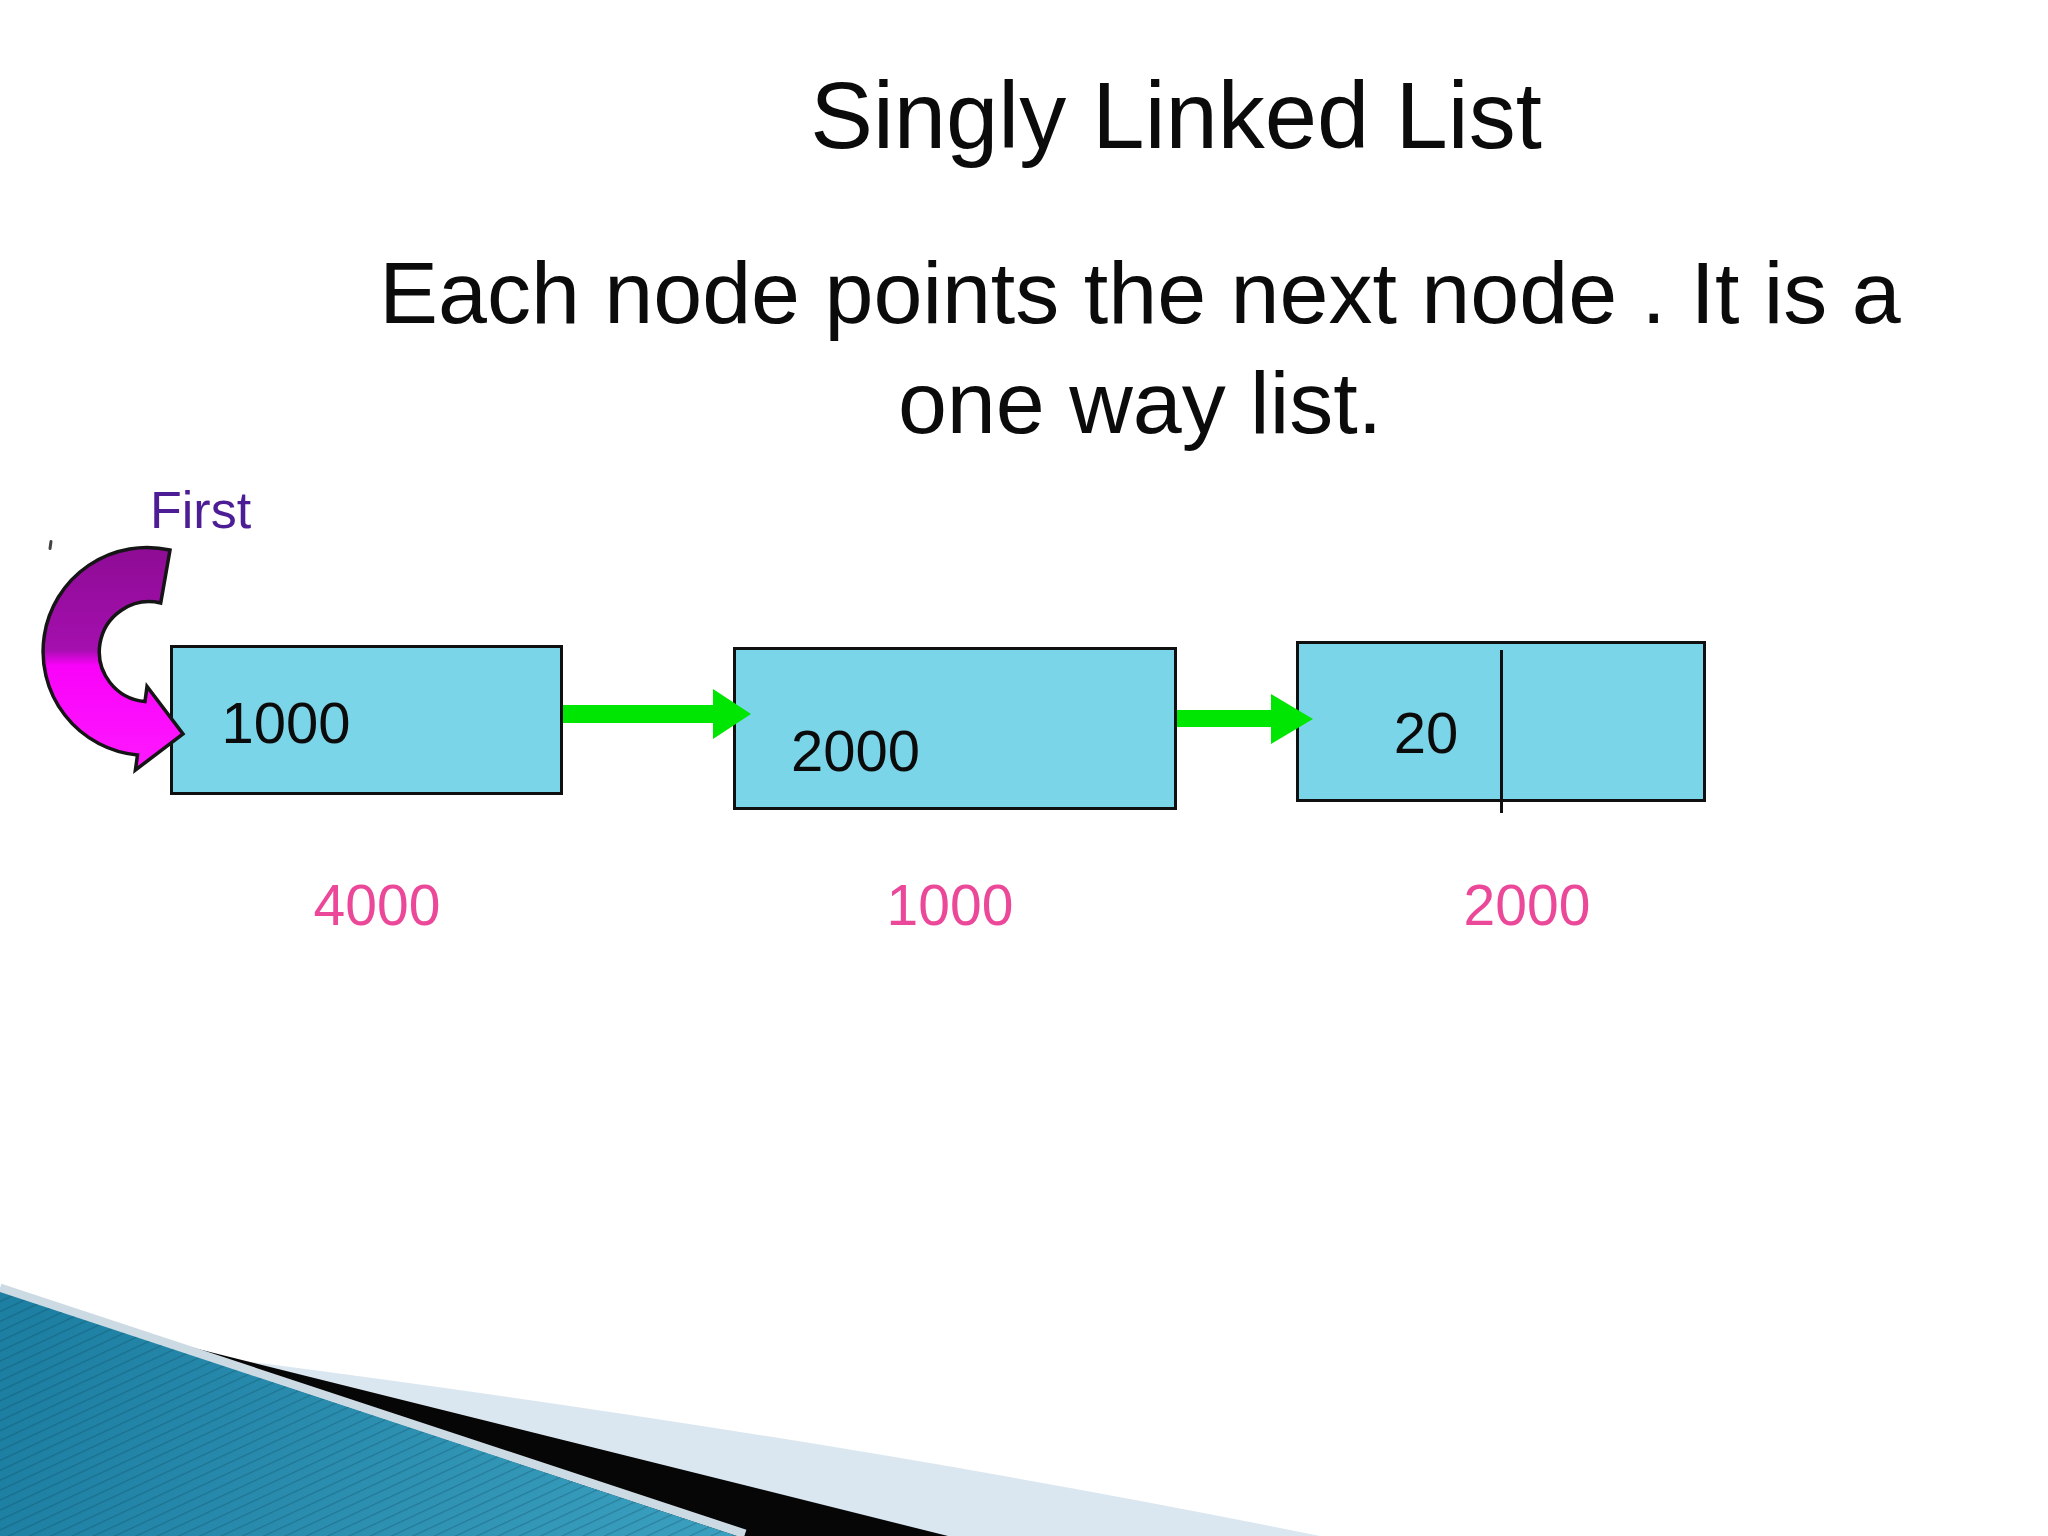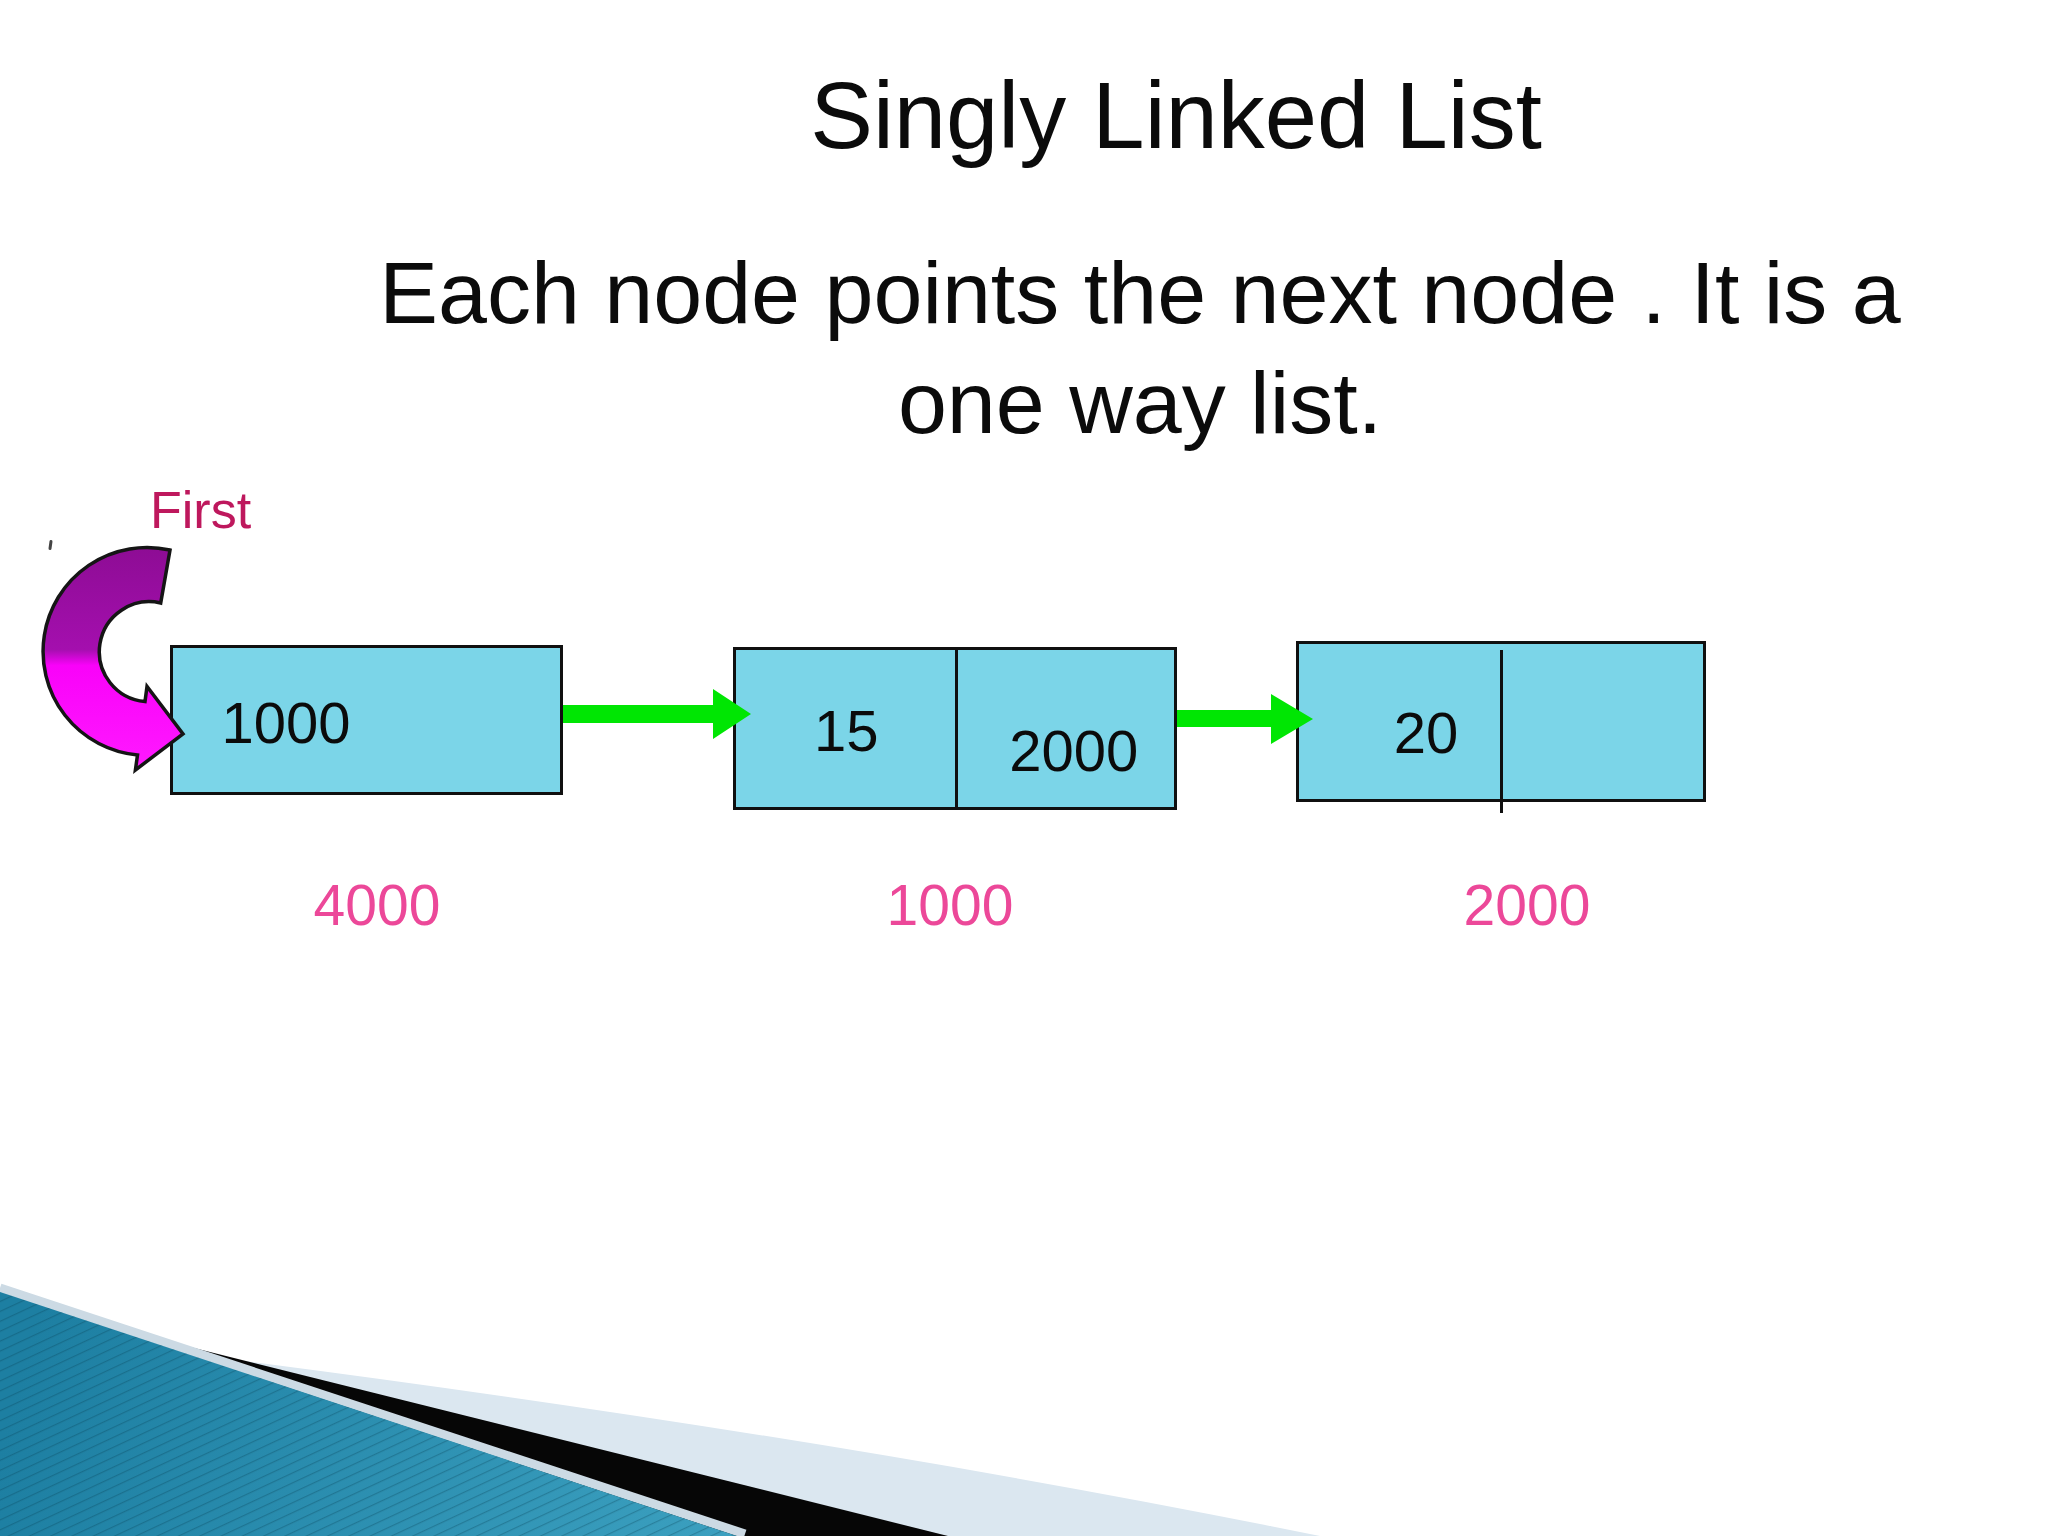--- a/index.html
+++ b/index.html
@@ -14,21 +14,21 @@
     padding-left:152px;box-sizing:content-box;
     text-align:center;font-size:94px;line-height:96px;color:#0b0b0b;
     white-space:nowrap;
   }
   .subtitle{
     position:absolute;top:238px;left:0;width:2048px;
     padding-left:116px;
     text-align:center;font-size:88px;line-height:110px;color:#0b0b0b;
   }
   .first-label{
-    position:absolute;left:150px;top:480px;font-size:52px;color:#be185d;
+    position:absolute;left:150px;top:480px;font-size:52px;color:#4c1d95;
   }
   .stray-mark{
     position:absolute;left:49px;top:540px;width:3px;height:10px;
     background:#444;transform:rotate(8deg);border-radius:2px;
   }
   .node{
     position:absolute;display:flex;box-sizing:border-box;
     background:var(--node-fill,#7bd5e8);
     border:3px solid #101010;
     z-index:2;
@@ -103,23 +103,20 @@
 <div class="first-label">First</div>
 <div class="stray-mark"></div>
 
 <div class="node" id="node1">
   <div class="cell">
     <span class="n1n">1000</span>
   </div>
 </div>
 
 <div class="node" id="node2">
-  <div class="cell divided">
-    <span class="n2v">15</span>
-  </div>
   <div class="cell">
     <span class="n2n">2000</span>
   </div>
 </div>
 
 <div class="node" id="node3">
   <div class="cell">
     <span class="n3v">20</span>
   </div>
 </div>

